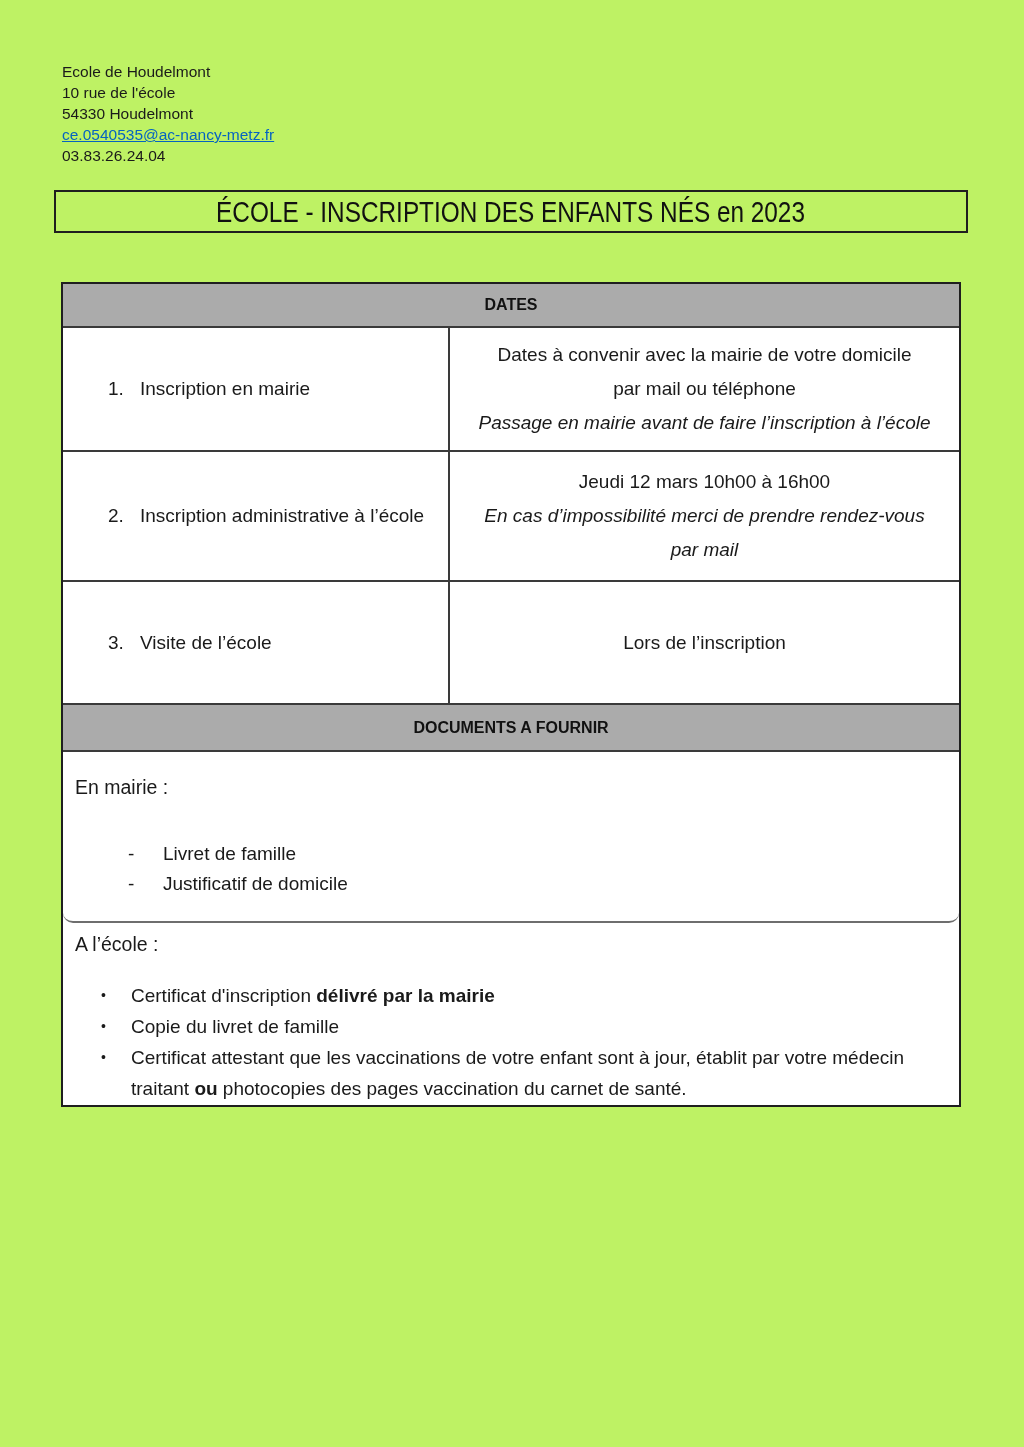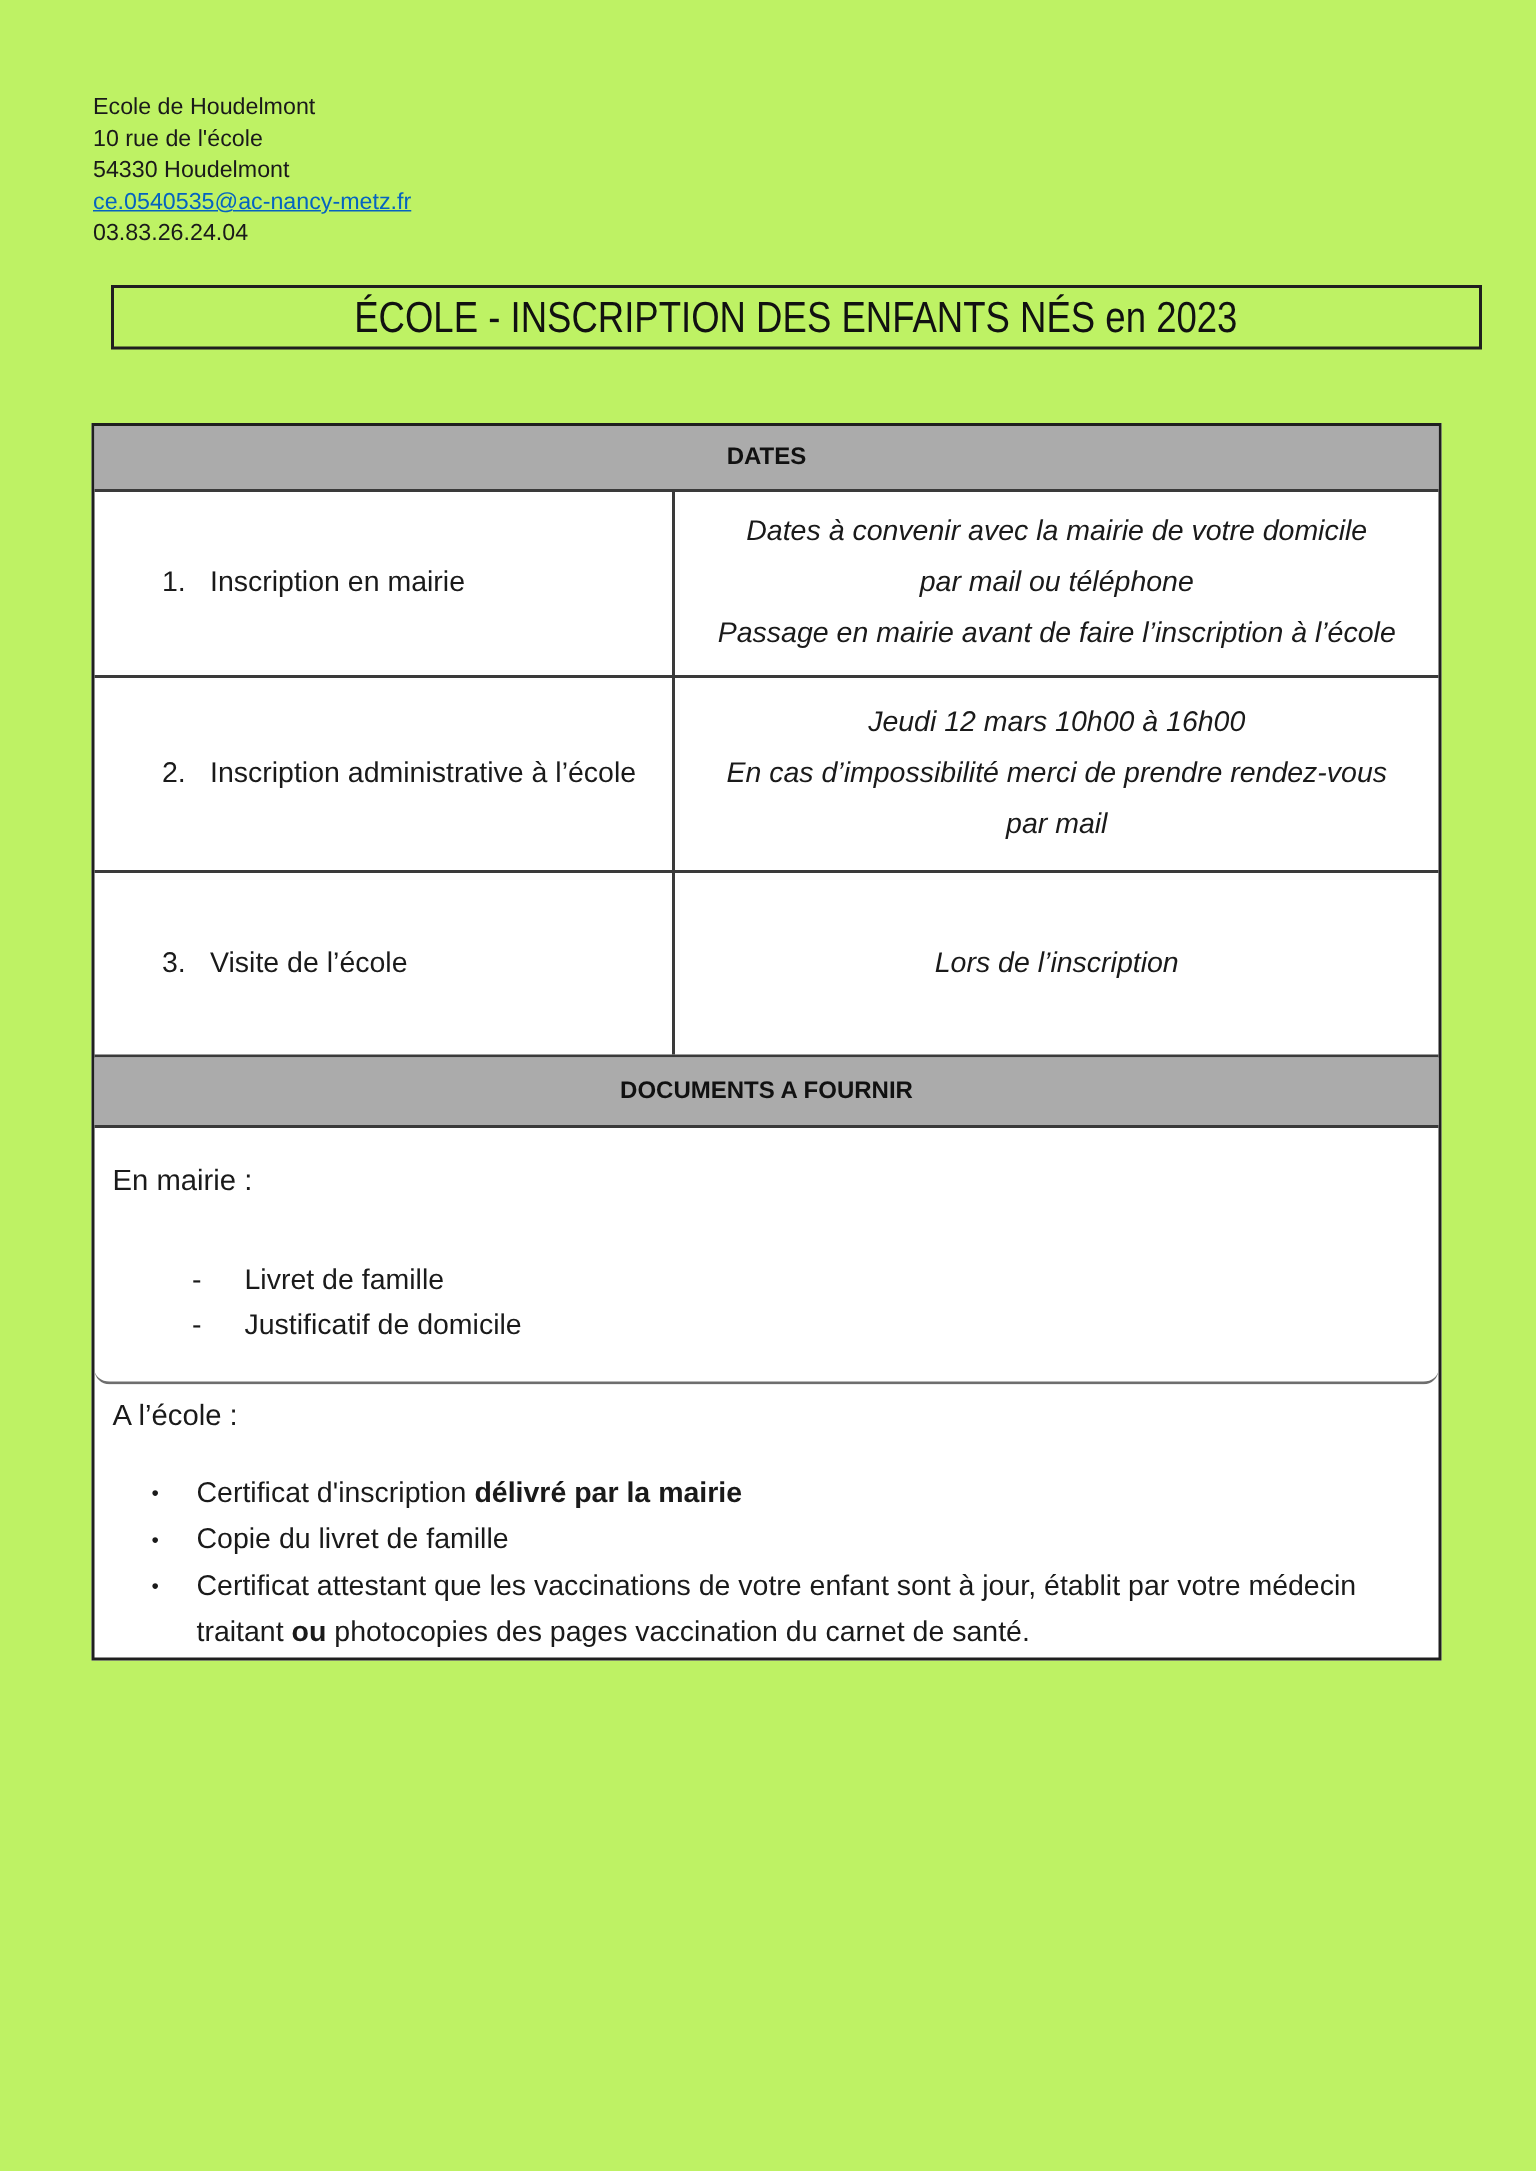--- a/index.html
+++ b/index.html
@@ -28,21 +28,20 @@
     cursor: pointer;
   }
 
   
   .title-box {
     position: absolute; left: 54px; top: 190px;
     width: 910px; height: 39px;
     border: 2px solid #1f1f1f;
     text-align: center;
     line-height: 41px;
-    margin-left: 20px;
   }
   .title-text {
     display: inline-block;
     font-size: 29px;
     white-space: nowrap;
     transform: scaleX(0.84);
     transform-origin: center;
     color: #111;
   }
 
@@ -80,21 +79,21 @@
   .numlabel { display: flex; line-height: 34px; }
   .num { width: 32px; flex: none; }
   .lbl { max-width: 288px; }
 
   .cr {
     flex: 1;
     display: flex; flex-direction: column; justify-content: center;
     text-align: center;
     line-height: 34px;
   }
-  .cr .ln { white-space: nowrap; font-style: italic; }
+  .cr .ln { white-space: nowrap; }
   .it { font-style: italic; }
 
   
   .sec { box-sizing: border-box; padding: 0 14px 0 12px; }
   .sec-title { font-size: 19.5px; line-height: 27px; }
   .sec-mairie {
     height: 171px;
     border-bottom: 2px solid #6e6e6e;
     padding-top: 22px;
     border-radius: 10px;

